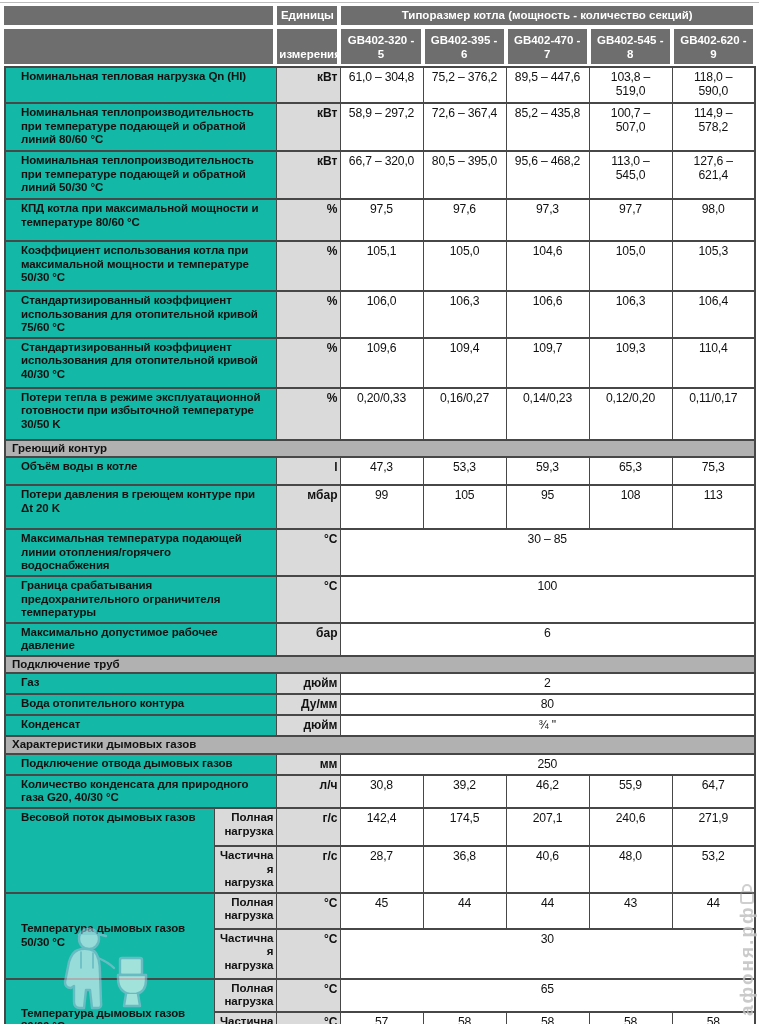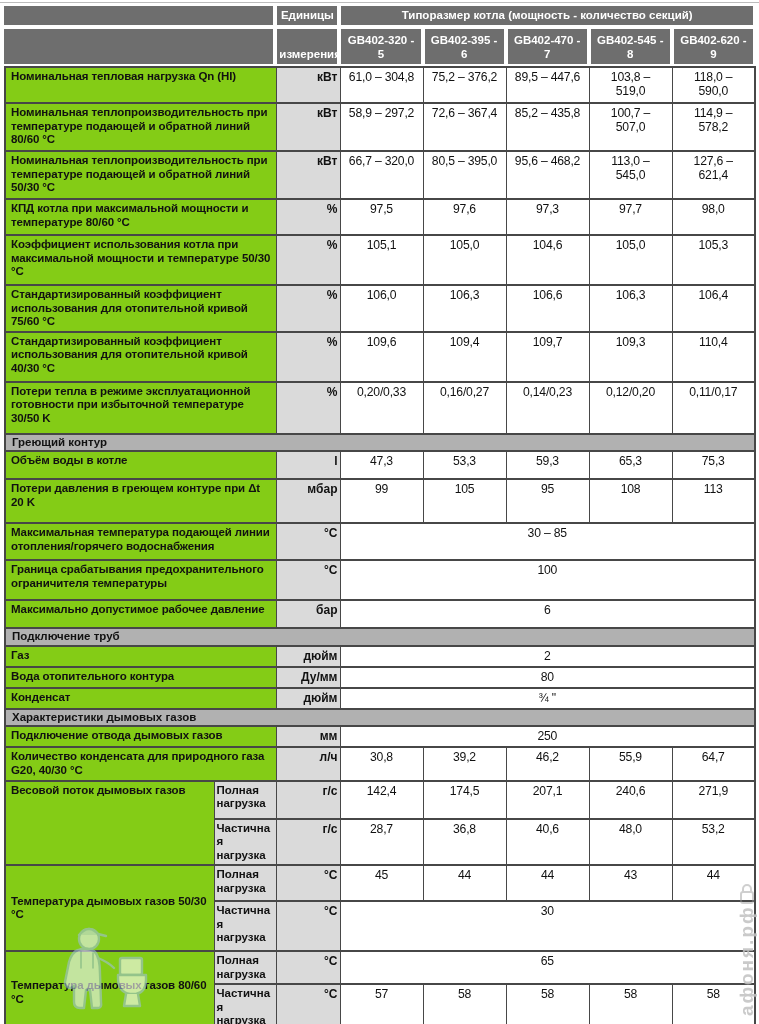--- a/index.html
+++ b/index.html
@@ -26,23 +26,23 @@
   tr.h1 .hc{height:17px;font-size:11.5px;vertical-align:middle;}
   tr.h2 .hc{height:32px;font-size:11.5px;vertical-align:bottom;padding-bottom:2px;}
   .hc.corner{border-left-width:0;}
 
   
   table.bd{border:2px solid #474747;}
   table.bd td{
     border:1px solid #474747;border-top-width:2px;border-bottom-width:2px;
     overflow:hidden;line-height:1.18;
   }
-  td.lab{background:#84cc16;font-weight:bold;font-size:11.5px;text-align:left;
-         vertical-align:top;padding:2px 5px;letter-spacing:-0.1px;}
-  td.sub{background:#dadada;font-weight:bold;font-size:11.5px;text-align:left;
+  td.lab{background:#14b8a6;font-weight:bold;font-size:11.5px;text-align:left;
+         vertical-align:top;padding:2px 15px;letter-spacing:-0.1px;}
+  td.sub{background:#dadada;font-weight:bold;font-size:11.5px;text-align:right;
          vertical-align:top;padding:2px 2px;overflow-wrap:break-word;margin-left:48px;}
   td.unit{background:#dadada;font-weight:bold;font-size:12px;text-align:right;
          vertical-align:top;padding:2px 2px;border-right-width:3px;}
   td.val{background:#ffffff;font-size:12.2px;text-align:center;vertical-align:top;
          padding:2px 1px;white-space:pre-line;letter-spacing:-0.2px;}
   td.section{background:#b1b1b1;font-size:11.5px;font-weight:bold;
          text-align:left;vertical-align:middle;padding:1px 6px;}
   td.section.bold{font-weight:bold;}
   td.vmid{vertical-align:middle;margin-top:20px;}
 
@@ -136,21 +136,21 @@
       <td class="unit">кВт</td>
       <td class="val">66,7 – 320,0</td>
       <td class="val">80,5 – 395,0</td>
       <td class="val">95,6 – 468,2</td>
       <td class="val">113,0 –
 545,0</td>
       <td class="val">127,6 –
 621,4</td>
     </tr>
 
-    <tr style="height:36px">
+    <tr style="height:42px">
       <td class="lab" colspan="2">КПД котла при максимальной мощности и температуре 80/60 °C</td>
       <td class="unit">%</td>
       <td class="val">97,5</td>
       <td class="val">97,6</td>
       <td class="val">97,3</td>
       <td class="val">97,7</td>
       <td class="val">98,0</td>
     </tr>
 
     <tr style="height:50px">

